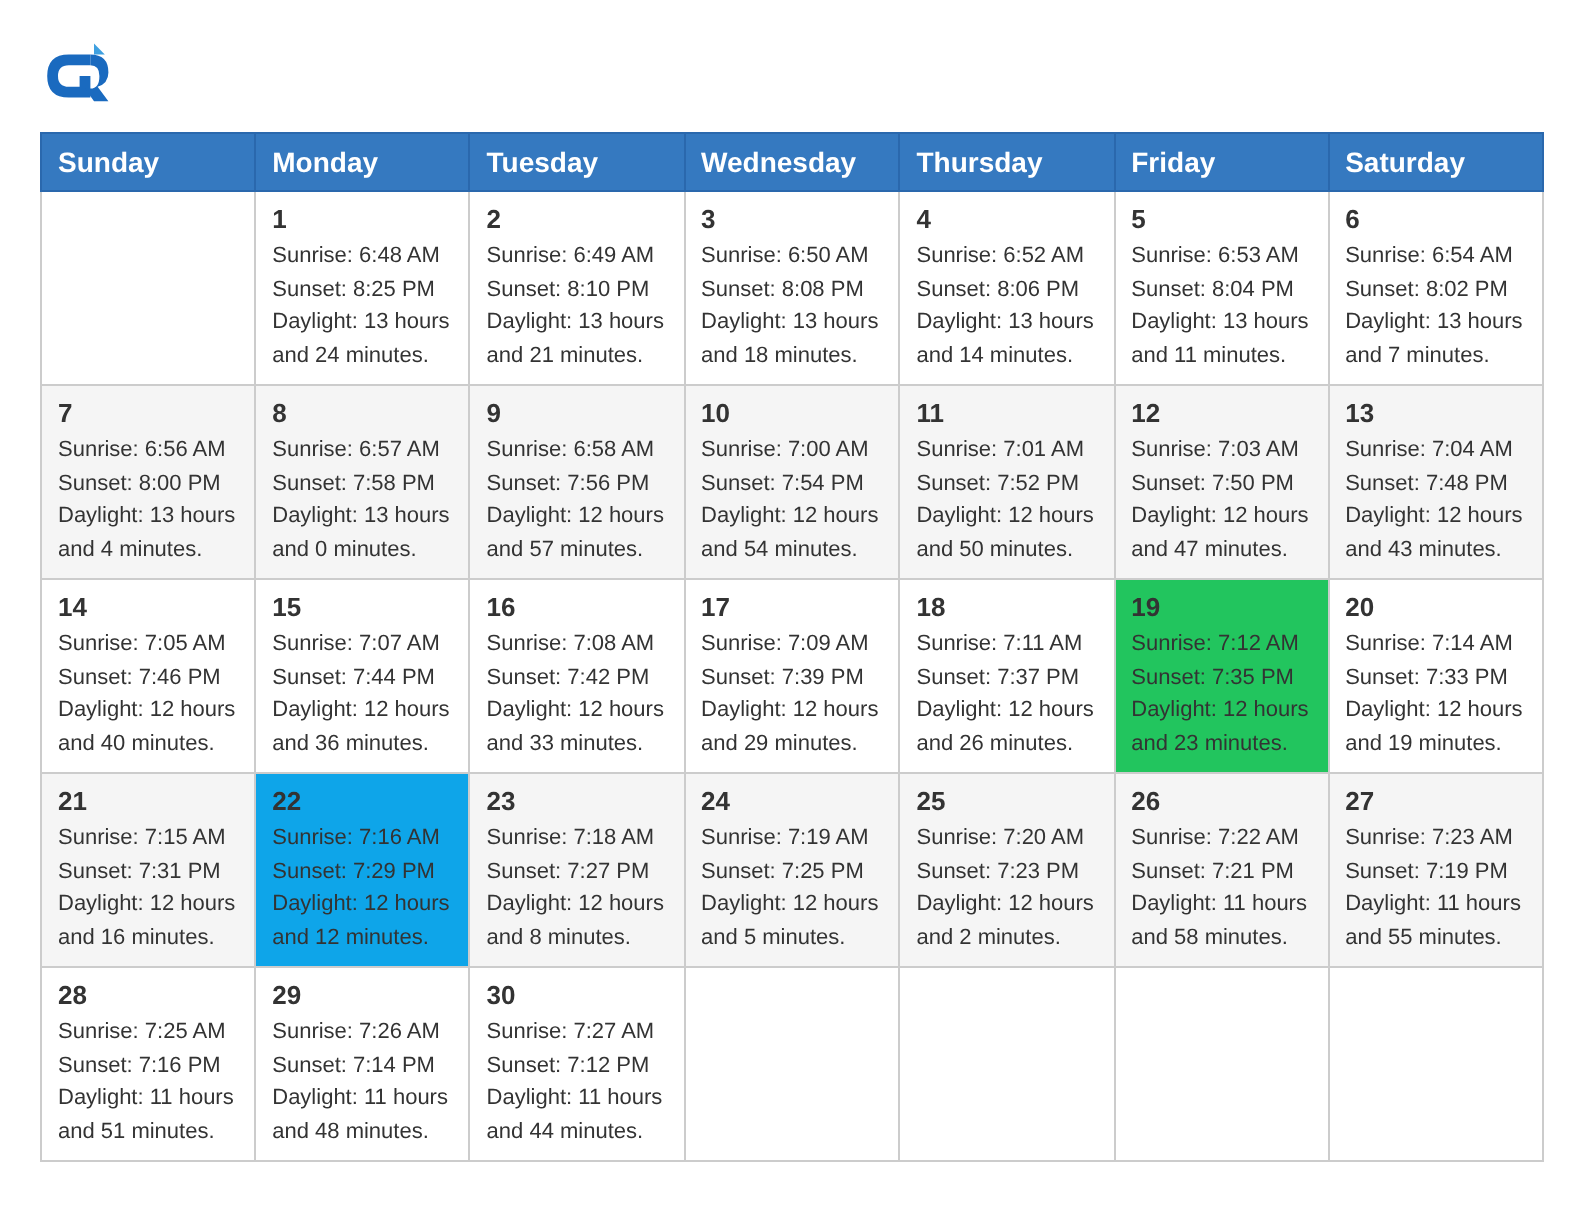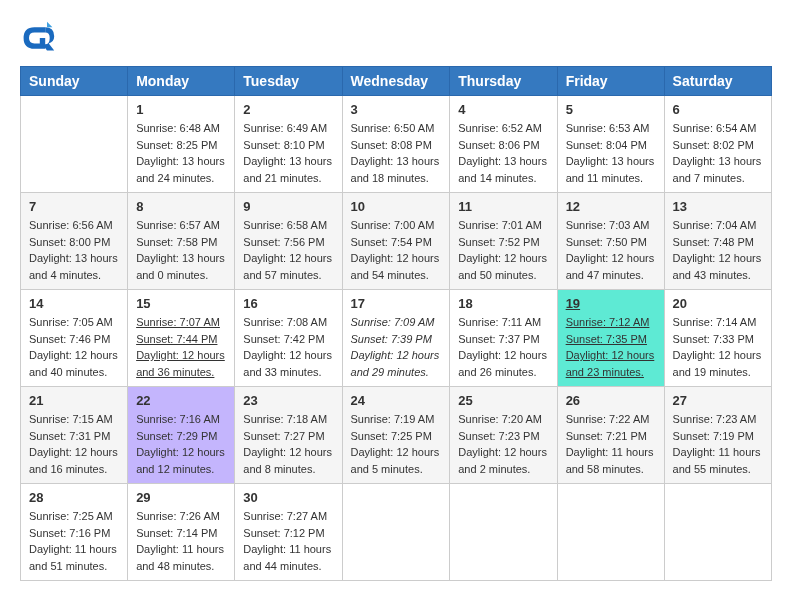--- a/index.html
+++ b/index.html
@@ -219,47 +219,47 @@
       <tr>
         <td style="background-color: rgb(255, 255, 255);">
           <div class="day-number">14</div>
           <div class="day-info" style="white-space: pre-wrap;">Sunrise: 7:05 AM
 Sunset: 7:46 PM
 Daylight: 12 hours
 and 40 minutes.</div>
         </td>
         <td style="background-color: rgb(255, 255, 255);">
           <div class="day-number">15</div>
-          <div class="day-info" style="white-space: pre-wrap; text-decoration: underline;">Sunrise: 7:07 AM
+          <div class="day-info" style="white-space: pre-wrap;">Sunrise: 7:07 AM
 Sunset: 7:44 PM
 Daylight: 12 hours
 and 36 minutes.</div>
         </td>
         <td style="background-color: rgb(255, 255, 255);">
           <div class="day-number">16</div>
           <div class="day-info" style="white-space: pre-wrap;">Sunrise: 7:08 AM
 Sunset: 7:42 PM
 Daylight: 12 hours
 and 33 minutes.</div>
         </td>
         <td style="background-color: rgb(255, 255, 255);">
           <div class="day-number">17</div>
-          <div class="day-info" style="white-space: pre-wrap; font-style: italic;">Sunrise: 7:09 AM
+          <div class="day-info" style="white-space: pre-wrap;">Sunrise: 7:09 AM
 Sunset: 7:39 PM
 Daylight: 12 hours
 and 29 minutes.</div>
         </td>
         <td style="background-color: rgb(255, 255, 255);">
           <div class="day-number">18</div>
           <div class="day-info" style="white-space: pre-wrap;">Sunrise: 7:11 AM
 Sunset: 7:37 PM
 Daylight: 12 hours
 and 26 minutes.</div>
         </td>
-        <td style="background-color: #5eead4; text-decoration: underline;">
+        <td style="background-color: #22c55e;">
           <div class="day-number">19</div>
           <div class="day-info" style="white-space: pre-wrap;">Sunrise: 7:12 AM
 Sunset: 7:35 PM
 Daylight: 12 hours
 and 23 minutes.</div>
         </td>
         <td style="background-color: rgb(255, 255, 255);">
           <div class="day-number">20</div>
           <div class="day-info" style="white-space: pre-wrap;">Sunrise: 7:14 AM
 Sunset: 7:33 PM
@@ -268,21 +268,21 @@
         </td>
       </tr>
       <tr>
         <td style="background-color: rgb(245, 245, 245);">
           <div class="day-number">21</div>
           <div class="day-info" style="white-space: pre-wrap;">Sunrise: 7:15 AM
 Sunset: 7:31 PM
 Daylight: 12 hours
 and 16 minutes.</div>
         </td>
-        <td style="background-color: #c4b5fd; margin-top: 40px;">
+        <td style="background-color: #0ea5e9; margin-top: 40px;">
           <div class="day-number">22</div>
           <div class="day-info" style="white-space: pre-wrap;">Sunrise: 7:16 AM
 Sunset: 7:29 PM
 Daylight: 12 hours
 and 12 minutes.</div>
         </td>
         <td style="background-color: rgb(245, 245, 245);">
           <div class="day-number">23</div>
           <div class="day-info" style="white-space: pre-wrap;">Sunrise: 7:18 AM
 Sunset: 7:27 PM

